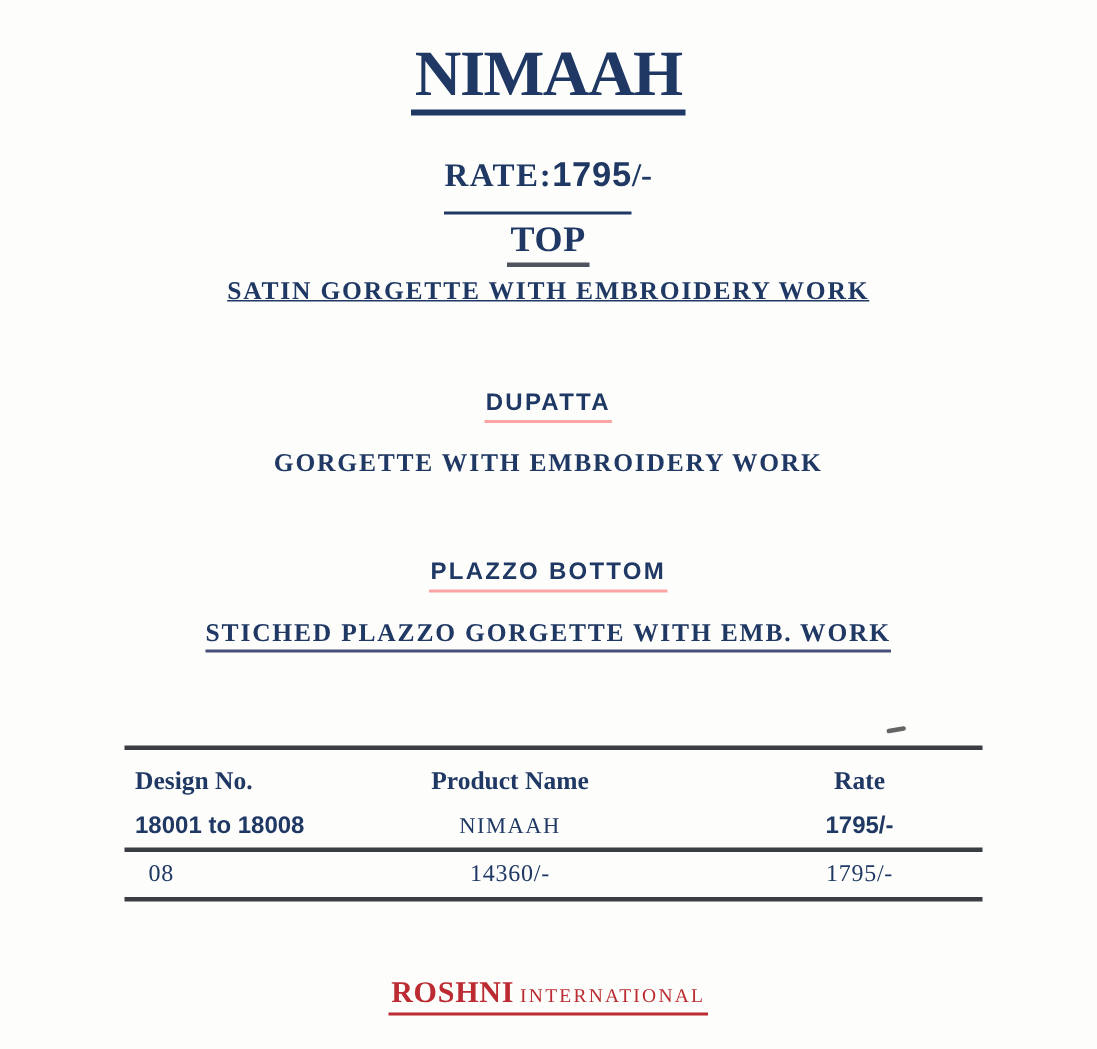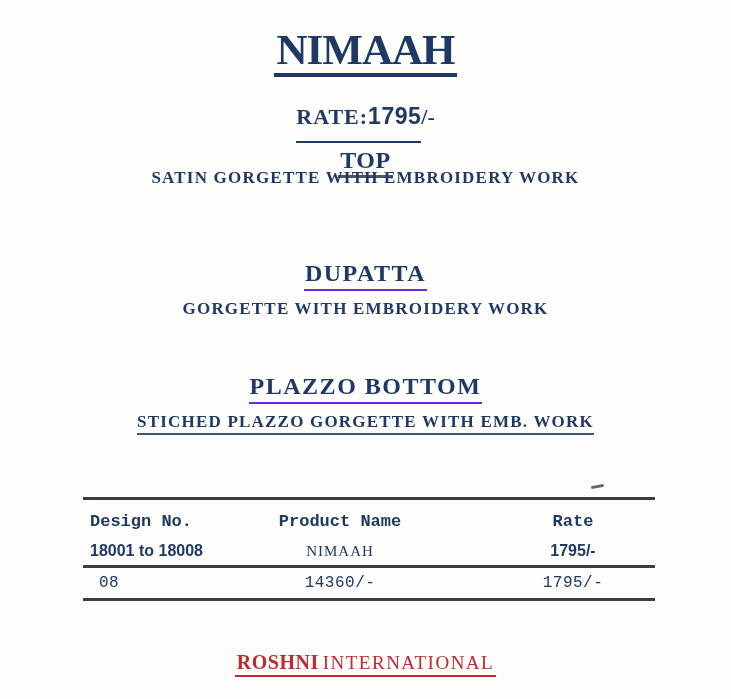--- a/index.html
+++ b/index.html
@@ -33,42 +33,42 @@
   .rate-value{color:var(--navy);font-weight:bold;font-size:23px;
     font-family:"Liberation Sans", sans-serif;letter-spacing:0.5px;}
   .rate-suffix{color:var(--navy);font-size:22px;font-weight:bold;}
 
   
   .sec-heading{color:var(--navy);font-weight:bold;}
   .h-top{top:147px;}
   .h-top .hd{display:inline-block;font-size:24px;letter-spacing:0.5px;
     border-bottom:3px solid #50545e;padding:0 2px 1px 2px;}
   .h-deco .hd{
-    display:inline-block;font-family:Liberation Serif, serif;font-weight:bold;
-    font-size:24px;letter-spacing:1.5px;border-bottom:2px solid #6d28d9;
+    display:inline-block;font-family:Liberation Sans, sans-serif;font-weight:bold;
+    font-size:16px;letter-spacing:1.5px;border-bottom:2px solid #fca5a5;
     padding:0 1px 2px 1px;color:var(--navy);
   }
   .h-dupatta{top:260px;}
   .h-plazzo{top:373px;}
 
   
   .desc{color:var(--navy);font-weight:bold;font-size:17px;letter-spacing:1.2px;}
-  .d1{top:168px;}
+  .d1{top:184px;text-decoration:underline;}
   .d2{top:299px;}
   .d3{top:412px;}
   .d3 .dd{display:inline-block;border-bottom:2px solid #46507a;padding-bottom:1px;}
 
   
   .price-table{
     position:absolute;left:83px;top:497px;width:572px;
     border-top:3px solid var(--rule);
     border-bottom:3px solid var(--rule);
     color:var(--navy);
   }
-  .t-row{display:flex;align-items:center;font-family:Liberation Mono, monospace;}
+  .t-row{display:flex;align-items:center;}
   .t-row .c1{width:160px;text-align:left;padding-left:7px;}
   .t-row .c2{width:194px;text-align:center;}
   .t-row .c3{width:218px;text-align:center;padding-left:54px;}
   .r1{height:37px;padding-top:5px;font-weight:bold;font-size:17px;}
   .r2{height:31px;border-bottom:3px solid var(--rule);
       font-family:"Liberation Sans", sans-serif;font-weight:bold;font-size:16px;}
   .r2 .c2{font-family:"Liberation Serif", serif;font-weight:normal;
       font-size:15px;letter-spacing:1px;}
   .r3{height:40px;padding-top:4px;font-weight:bold;font-size:17px;}
   .r4{height:30px;font-size:16px;letter-spacing:0.5px;}
@@ -79,21 +79,21 @@
     background:#4a4a4a;transform:rotate(-10deg);border-radius:2px;opacity:0.85;
   }
 
   
   .footer-wrap{top:651px;}
   .brand-underlined{
     display:inline-block;border-bottom:2px solid var(--red);
     padding:0 2px 1px 2px;color:var(--red);
   }
   .brand-main{font-weight:bold;font-size:20px;letter-spacing:0.5px;}
-  .brand-suffix{font-size:19px;letter-spacing:1.5px;}
+  .brand-suffix{font-size:13px;letter-spacing:1.5px;}
 </style>
 </head>
 <body>
 
 <div>
 
   <div class="center title-wrap">
     <span class="title-text">NIMAAH</span>
   </div>
 

